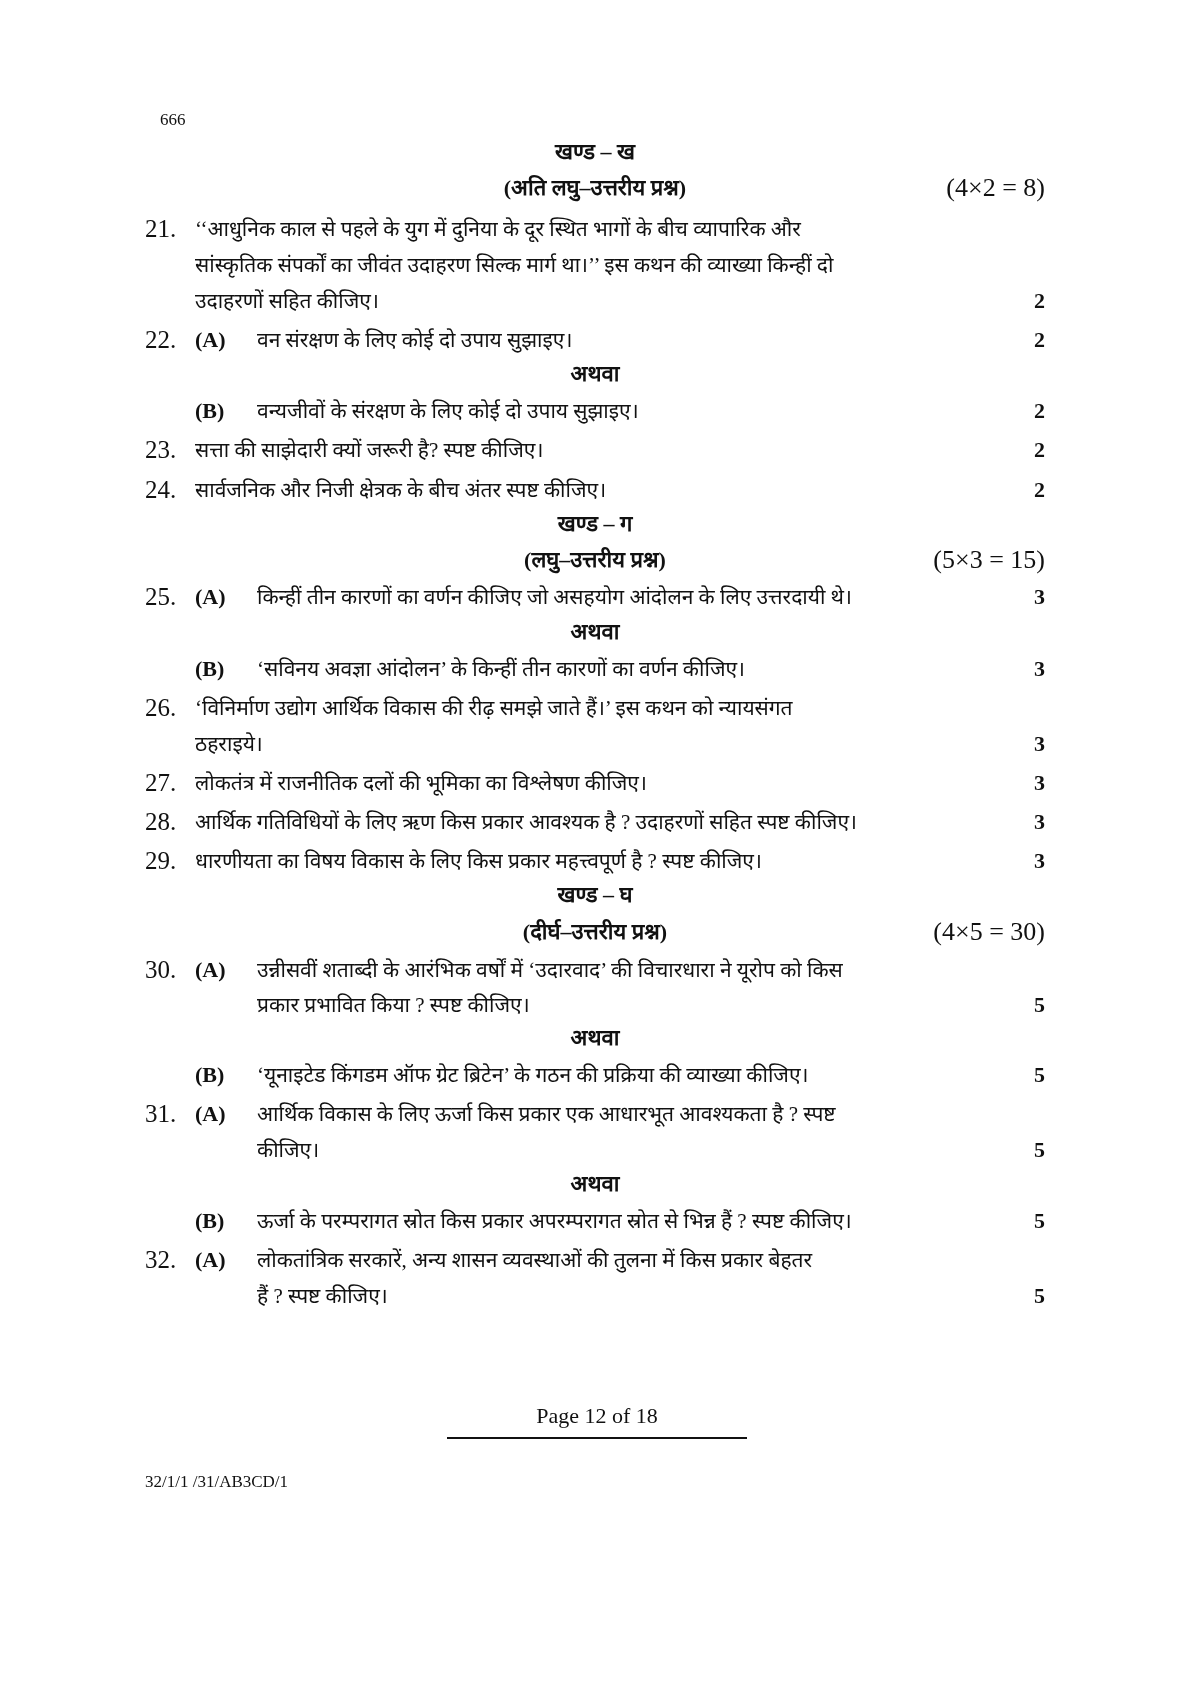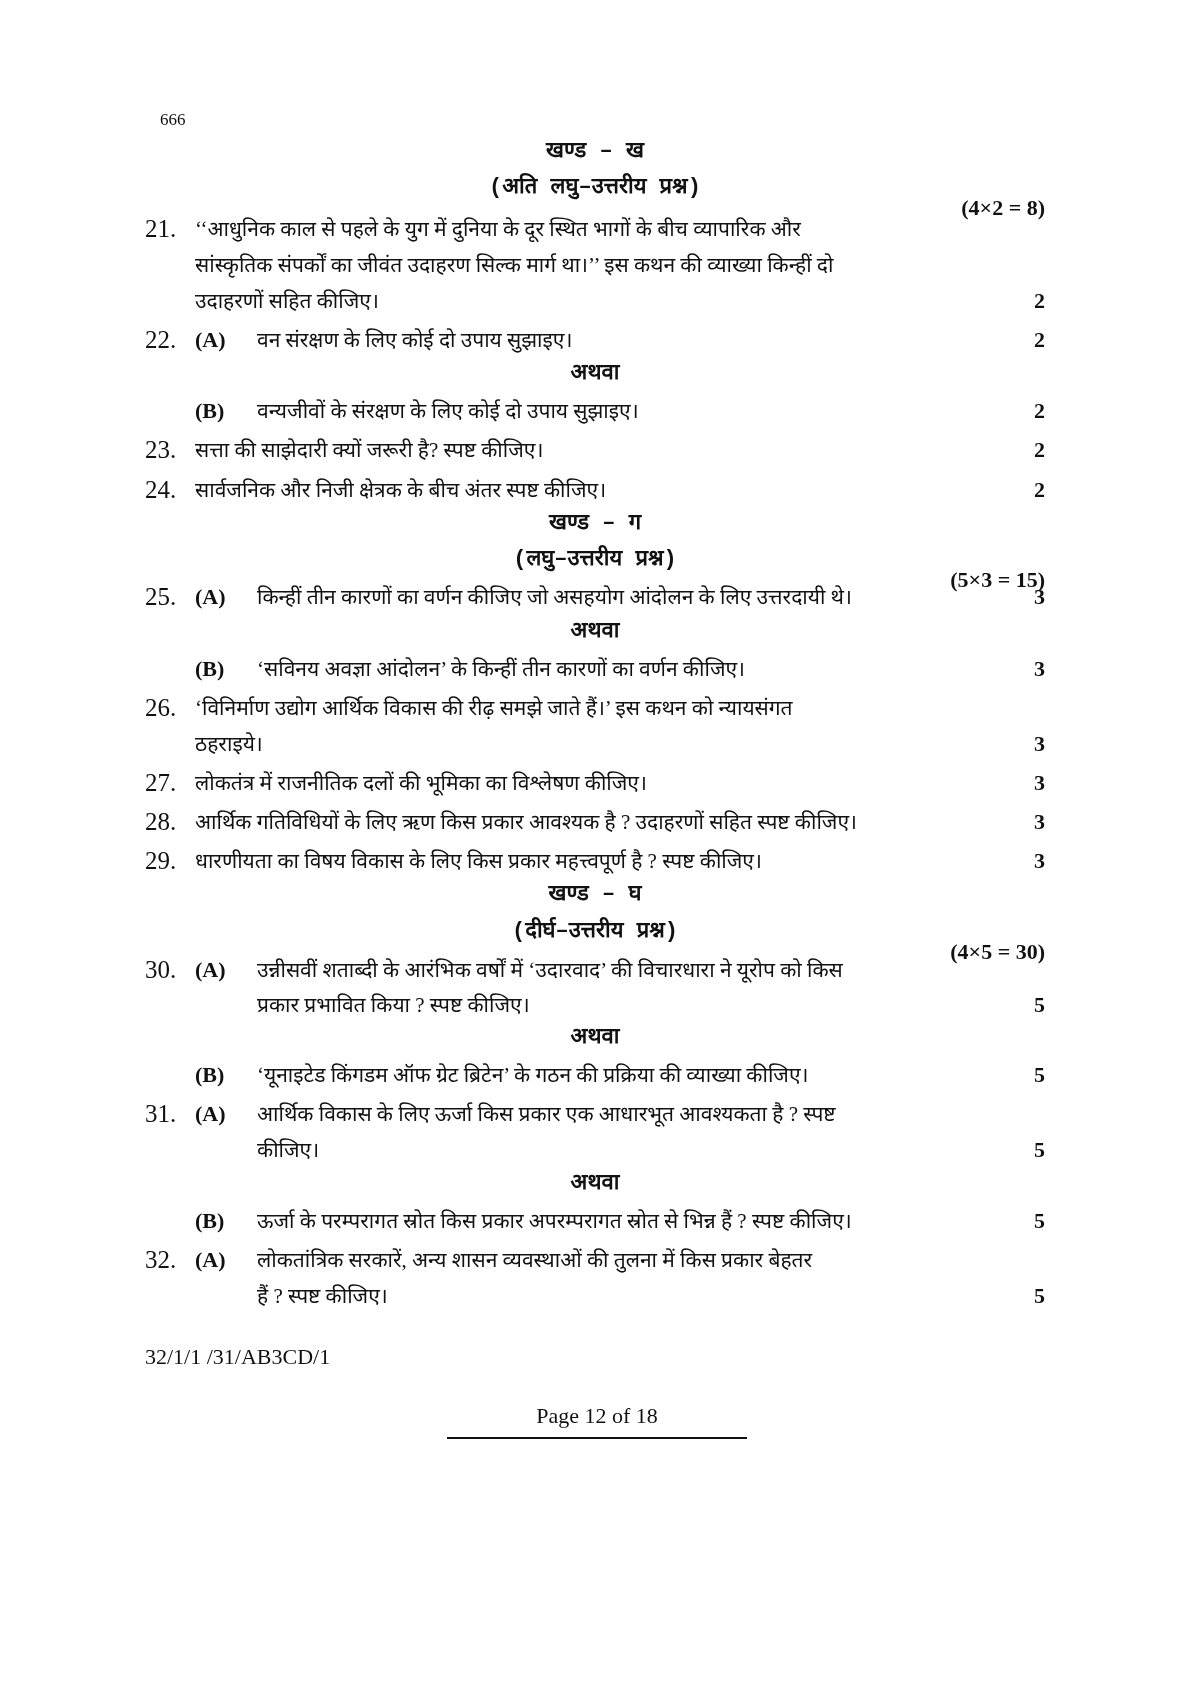--- a/index.html
+++ b/index.html
@@ -6,23 +6,23 @@
     body { width: 1190px; height: 1683px; position: relative; overflow: hidden;
            font-family: "Liberation Serif", "DejaVu Serif", serif; color: #111; }
     .page-num { position: absolute; left: 160px; top: 110px; font-size: 17px; }
     .row { position: absolute; left: 145px; width: 900px; font-size: 21px; line-height: 24px; }
     .qnum { position: absolute; left: 0; font-weight: normal; font-size: 25px; }
     .sub { position: absolute; left: 50px; font-weight: bold; font-size: 22px; }
     .txt { position: absolute; white-space: nowrap; }
     .txt.q { left: 50px; text-align: right; }
     .txt.s { left: 112px; }
     .marks { position: absolute; right: 0; width: 30px; text-align: right; font-weight: bold; font-size: 22px; }
-    .center { position: absolute; left: 0; width: 900px; text-align: center; font-weight: bold; font-size: 22px; font-family: Liberation Mono, monospace; }
-    .scheme { position: absolute; right: 0; font-weight: bold; font-size: 22px; margin-top: 20px; }
-    .footer-code { position: absolute; left: 145px; top: 1344px; font-size: 22px; }
+    .center { position: absolute; left: 0; width: 900px; text-align: center; font-weight: bold; font-size: 22px; }
+    .scheme { position: absolute; right: 0; font-weight: normal; font-size: 26px; }
+    .footer-code { position: absolute; left: 145px; top: 1472px; font-size: 17px; }
     .footer-page { position: absolute; left: 447px; top: 1403px; width: 300px; font-size: 22px; text-align: center; }
     .footer-line { position: absolute; left: 447px; top: 1437px; width: 300px; border-top: 2px solid #111; }
   </style>
 </head>
 <body>
 
 <div class="page-num">666</div>
 
 <div class="row" style="top:140px;">
     <div class="center">खण्ड – ख</div>

